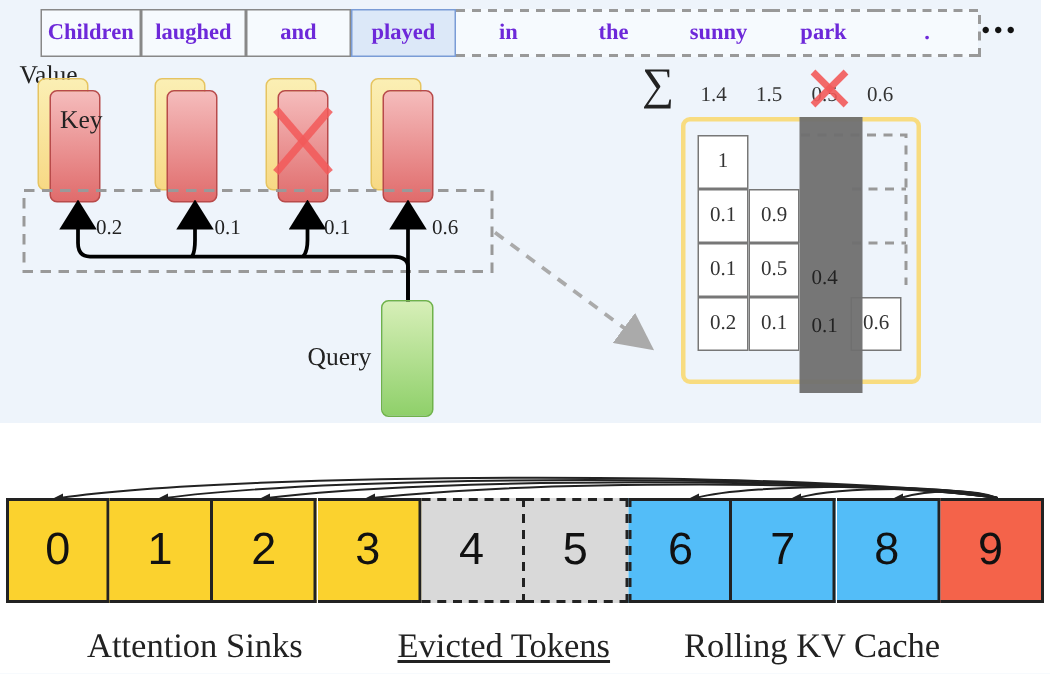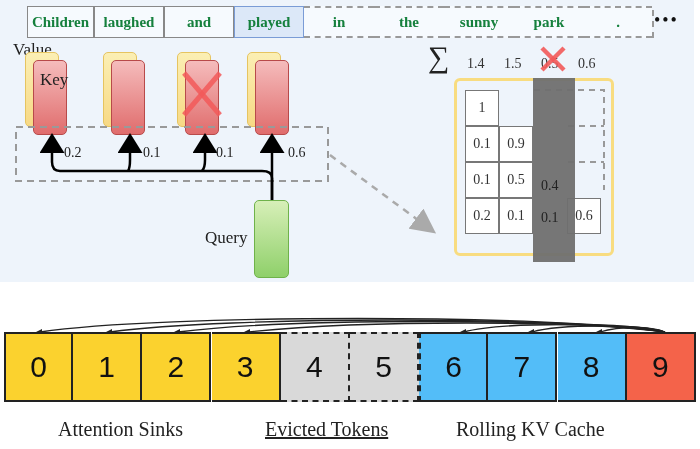--- a/index.html
+++ b/index.html
@@ -8,21 +8,21 @@
     background: #ffffff;
     font-family: "Liberation Serif", "DejaVu Serif", serif;
   }
   #top-panel {
     position: absolute; left: 0; top: 0; width: 694px; height: 282px;
     background: #eef4fb;
   }
   .token {
     position: absolute; top: 6px; height: 32px;
     display: flex; align-items: center; justify-content: center;
-    font-weight: bold; font-size: 15px; color: #15803d;
+    font-weight: bold; font-size: 15px; color: #6d28d9;
     box-sizing: border-box; background: #f6fafe;
   }
   .token.solid { border: 1.5px solid #888; }
   .token.active { background: #dce8f8; border: 1.5px solid #7a9cd6; }
   .token.dashed { border-top: 2px dashed #999; border-bottom: 2px dashed #999; justify-content: center; }
   .token.dashed .sep { position:absolute; right:-2px; top:2px; height:28px; border-right: 2px dashed #999; }
   .kv {
     position: absolute; width: 34px; height: 75px; border-radius: 5px; box-sizing: border-box;
   }
   .value-card { background: linear-gradient(#fbefb4, #f7d985); border: 1.5px solid #e6c460; }
@@ -35,21 +35,21 @@
     display: flex; align-items: center; justify-content: center; font-size: 14px; color: #333;
   }
   .sum-val { position: absolute; top: 56px; font-size: 14px; color: #333; }
   .cache-cell {
     position: absolute; top: 332px; height: 70px; width: 69px;
     box-sizing: border-box;
     display: flex; align-items: center; justify-content: center;
     font-family: "Liberation Sans", "DejaVu Sans", sans-serif; font-size: 30px; color: #111;
   }
   .group-label {
-    position: absolute; top: 418px; font-size: 20px; color: #222;
+    position: absolute; top: 418px; font-size: 23px; color: #222;
   }
 </style>
 </head>
 <body>
 
 <div id="top-panel"></div>
 
 <div>
   <div class="token solid" style="left:27px;width:67px;">
       <span>Children</span>

